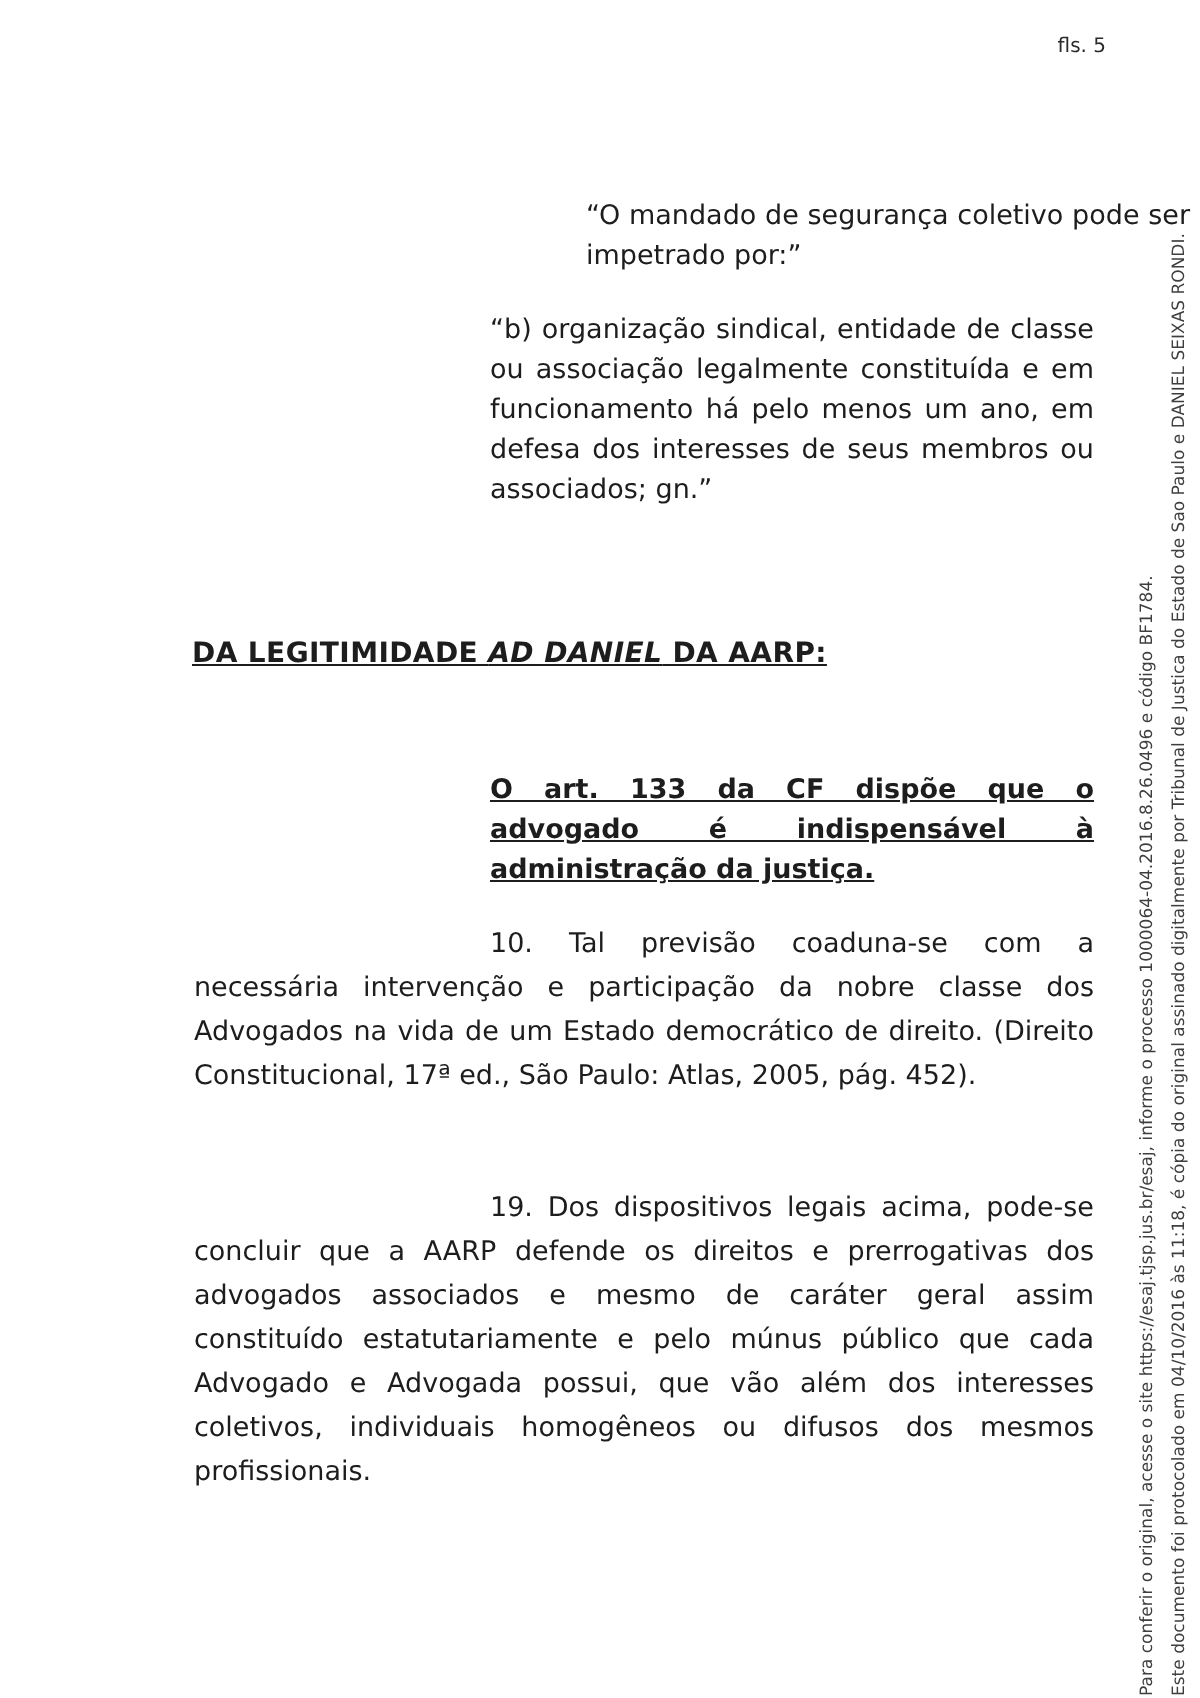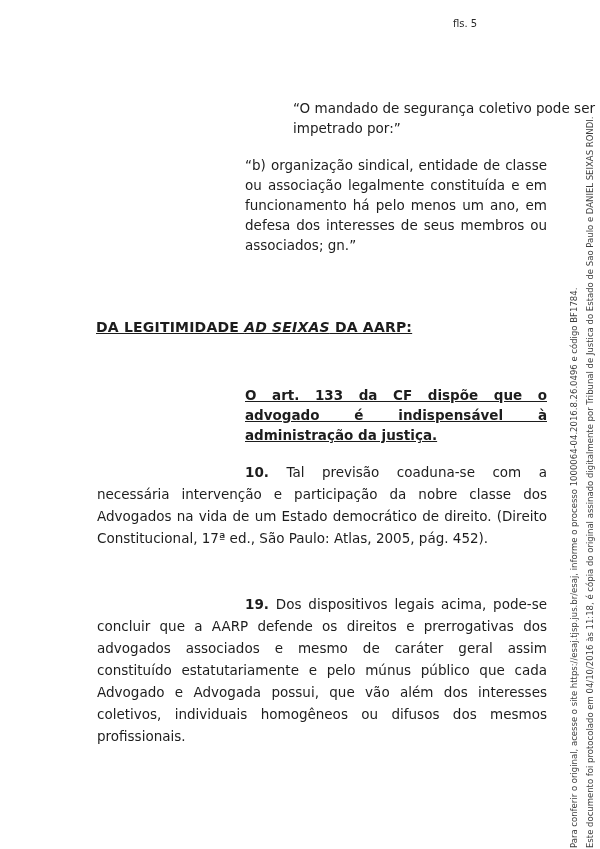--- a/index.html
+++ b/index.html
@@ -10,21 +10,21 @@
     background: #ffffff;
     overflow: hidden;
     font-family: "DejaVu Sans", "Liberation Sans", sans-serif;
     color: #1d1d1d;
   }
   .fls {
     position: absolute;
     top: 18px;
     left: 453px;
     width: 100px;
-    text-align: left;
+    text-align: right;
     font-size: 10px;
     color: #2a2a2a;
   }
   .artigo-line {
     position: absolute;
     top: 74px;
     left: 245px;
     width: 302px;
     font-size: 13.5px;
     line-height: 20px;
@@ -65,21 +65,21 @@
     position: absolute;
     left: 97px;
     width: 450px;
     font-size: 13.5px;
     line-height: 22px;
     text-align: justify;
     text-indent: 148px;
   }
   .para10 { top: 461px; }
   .para11 { top: 593px; }
-  .pnum { font-weight: bold; }
+  .pnum { font-weight: normal; }
   .stamp {
     position: absolute;
     left: 566px;
     top: 848px;
     width: 844px;
     transform-origin: 0 0;
     transform: rotate(-90deg);
     font-size: 8.5px;
     line-height: 16px;
     color: #3e3e3e;
@@ -92,21 +92,21 @@
 <div class="page">
 
   <div class="fls">fls. 5</div>
 
 
   <div class="quote quote1">“O mandado de segurança coletivo pode ser impetrado por:”</div>
 
   <div class="quote quote2">“b) organização sindical, entidade de classe ou associação legalmente constituída e em funcionamento há pelo menos um ano, em defesa dos interesses de seus membros ou associados; gn.”</div>
 
   <div class="section-heading">
-    <span>DA LEGITIMIDADE </span><span class="it">AD SEIXAS</span><span> DA AARP:</span>
+    <span>DA LEGITIMIDADE </span><span class="it">AD DANIEL</span><span> DA AARP:</span>
   </div>
 
   <div class="bold-quote">O art. 133 da CF dispõe que o advogado é indispensável à administração da justiça.</div>
 
   <div class="body-para para10">
     <span class="pnum">10.</span><span> Tal previsão coaduna-se com a necessária intervenção e participação da nobre classe dos Advogados na vida de um Estado democrático de direito. (Direito Constitucional, 17ª ed., São Paulo: Atlas, 2005, pág. 452).</span>
   </div>
 
   <div class="body-para para11">
     <span class="pnum">19.</span><span> Dos dispositivos legais acima, pode-se concluir que a AARP defende os direitos e prerrogativas dos advogados associados e mesmo de caráter geral assim constituído estatutariamente e pelo múnus público que cada Advogado e Advogada possui, que vão além dos interesses coletivos, individuais homogêneos ou difusos dos mesmos profissionais.</span>

